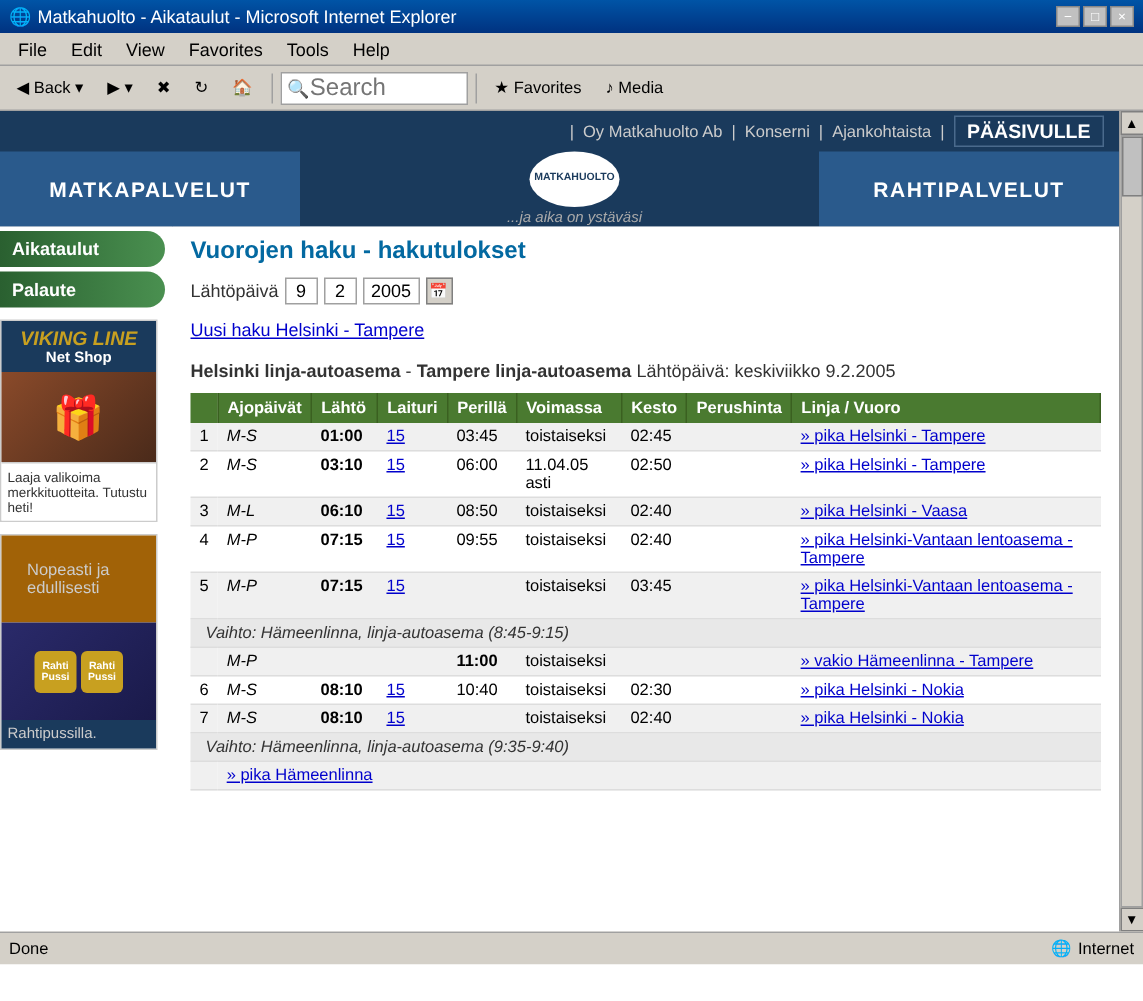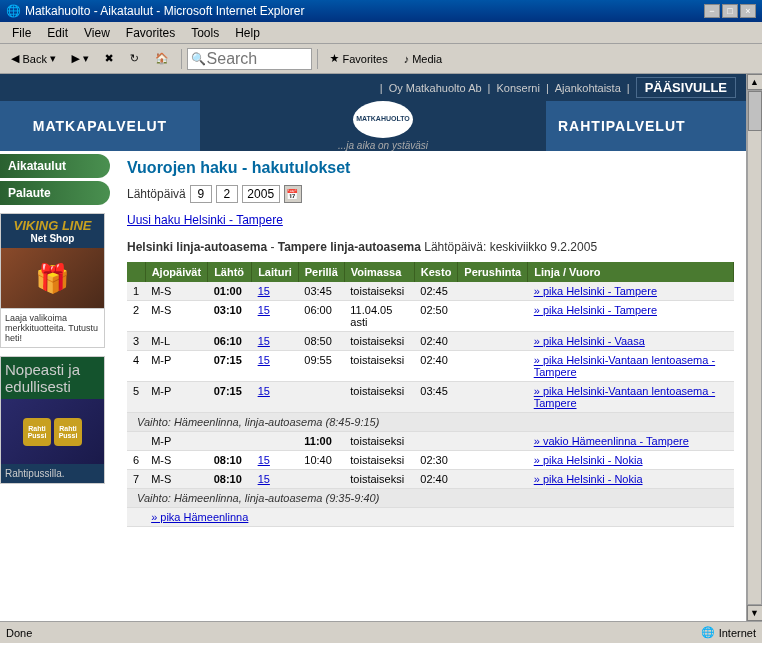--- a/index.html
+++ b/index.html
@@ -160,22 +160,22 @@
       text-align: center;
       line-height: 1.2;
     }
     .header-tagline { color: #aaa; font-size: 10px; font-style: italic; margin-top: 2px; }
     .header-nav-right {
       background: #2a5a8c;
       color: #fff;
       font-size: 14px;
       font-weight: bold;
       letter-spacing: 1px;
-      padding: 0 12px;
-      display: flex; align-items: center; 
+      padding: 0 24px;
+      display: flex; align-items: center; justify-content: center;
       width: 200px;
     }
 
     
     .content-area {
       display: flex;
       min-height: 400px;
     }
     .sidebar {
       width: 115px;
@@ -221,24 +221,24 @@
       padding: 4px;
       color: #333;
       border-top: 1px solid #ccc;
     }
     .sidebar-ad2 {
       margin-top: 8px;
       border: 1px solid #ccc;
       width: 105px;
     }
     .sidebar-ad2-top {
-      background: #14532d;
+      background: #a16207;
       color: #ccc;
-      font-size: 15px;
-      padding: 4px;
+      font-size: 11px;
+      padding: 17px;
     }
     .sidebar-ad2-img {
       background: linear-gradient(135deg, #2a2a6a, #1a1a4a);
       height: 65px;
       display: flex; align-items: center; justify-content: center;
       gap: 3px;
     }
     .rahti-pussi {
       background: #c8a020;
       border-radius: 4px;
@@ -314,21 +314,21 @@
     .results-table tbody tr.plain-row { background: #f0f0f0; }
     .results-table td {
       padding: 3px 6px;
       border-bottom: 1px solid #ddd;
       vertical-align: top;
     }
     .results-table td a { color: #00c; text-decoration: underline; }
     .results-table .linja-link { color: #00c; text-decoration: underline; cursor: pointer; }
     .bold-time { font-weight: bold; }
     td.num-col { width: 18px; }
-    td.ajopaivat-col { width: 50px; }
+    td.ajopaivat-col { width: 50px; font-style: italic; }
     td.lahto-col { width: 44px; }
     td.laituri-col { width: 44px; }
     td.perilla-col { width: 44px; }
     td.voimassa-col { width: 70px; }
     td.kesto-col { width: 40px; }
     td.perushinta-col { width: 60px; }
     td.linja-col { }
     td.vaihto-cell { padding-left: 10px; font-style: italic; font-size: 11px; color: #333; }
   </style>
 </head>

